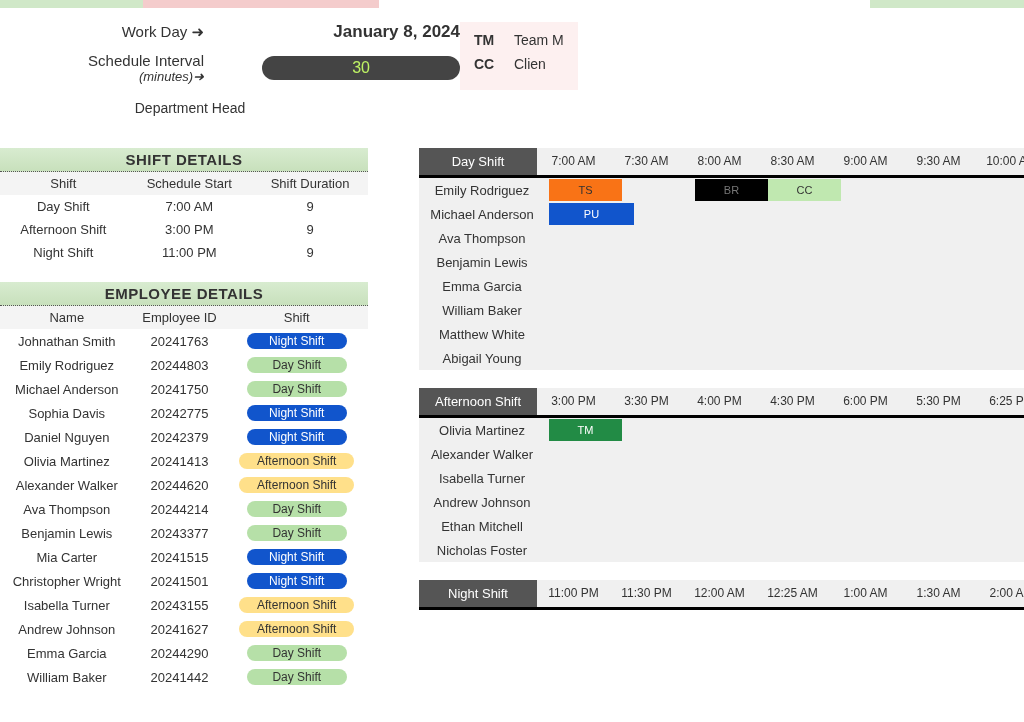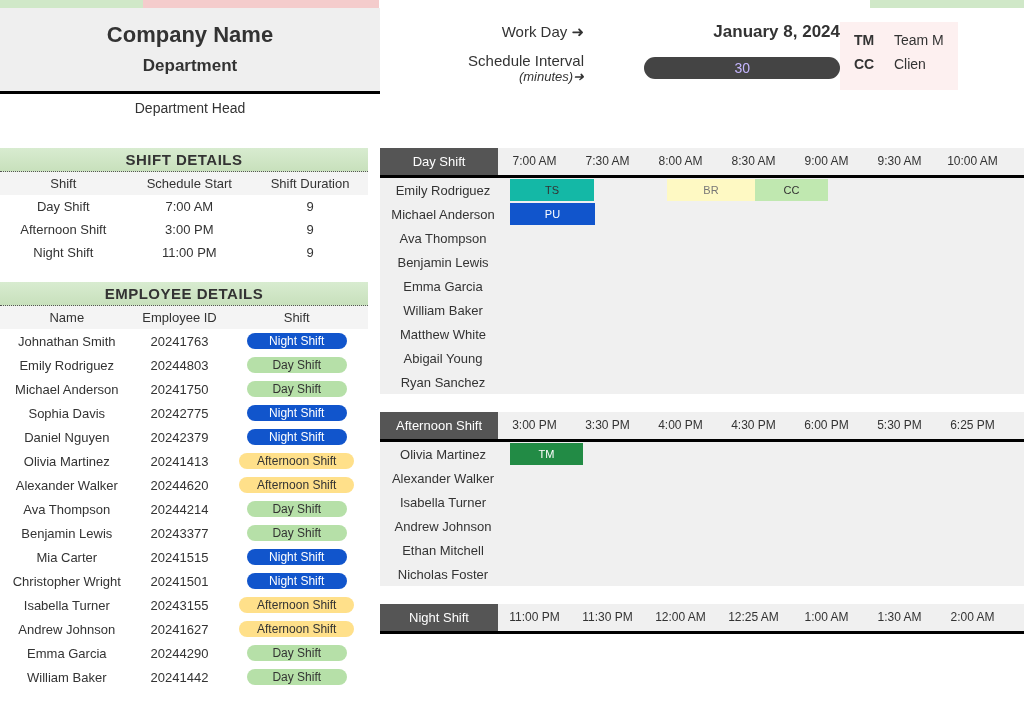--- a/index.html
+++ b/index.html
@@ -14,26 +14,26 @@
 .company-box { flex: 0 0 380px; background: #efefef; text-align: center; padding: 14px 0 8px; border-bottom: 3px solid #000; }
 .company-name { font-size: 22px; font-weight: bold; }
 .department { font-size: 17px; font-weight: bold; margin-top: 8px; }
 .dept-head-row { background: #fff; text-align: center; padding: 6px 6px; font-size: 14px; width: 380px; }
 .header-right { flex: 1; display: flex; align-items: flex-start; padding: 14px 0 0 0; }
 .header-mid { flex: 0 0 460px; }
 .hr-row { display: flex; align-items: center; margin-bottom: 10px; justify-content: space-between; }
 .hr-label { flex: 0 0 210px; text-align: right; font-size: 15px; padding-right: 6px; }
 .hr-label .subtext { font-style: italic; font-size: 13px; display: block; }
 .hr-value-date { font-size: 17px; font-weight: bold; margin-left: 40px; }
-.interval-pill { background: #444; color: #c4b5fd; border-radius: 12px; padding: 3px 90px; font-size: 14px; margin-left: 4px; }
+.interval-pill { background: #444; color: #bef264; border-radius: 12px; padding: 3px 90px; font-size: 16px; margin-left: 4px; }
 .legend-box { background: #fdf0f0; padding: 10px 14px; font-size: 14px; }
 .lg-row { display: flex; margin-bottom: 8px; }
 .lg-code { font-weight: bold; width: 40px; }
 
-.main-area { display: flex; margin-top: 26px; }
+.main-area { display: flex; margin-top: 26px; gap: 39px; }
 .left-col { flex: 0 0 380px; padding-right: 12px; }
 .right-col { flex: 1; overflow: hidden; }
 
 .section-title { background: linear-gradient(#d8ecd0, #c8e0bc); text-align: center; font-weight: bold; font-size: 15px; padding: 3px 0; border-bottom: 1px dotted #555; letter-spacing: 0.5px; }
 .tbl { width: 100%; border-collapse: collapse; }
 .tbl th { font-weight: normal; font-size: 13px; padding: 4px 0; background: #f4f4f4; }
 .tbl td { text-align: center; padding: 4px 0; font-size: 13px; }
 
 .emp-section { margin-top: 18px; }
 .pill { display: inline-block; border-radius: 12px; padding: 1px 18px; font-size: 12px; color: #333; min-width: 100px; }
@@ -43,42 +43,38 @@
 
 .schedule-block { margin-bottom: 18px; }
 .sched-head { display: flex; background: #f0f0f0; border-bottom: 3px solid #000; align-items: stretch; }
 .shift-tag { background: #555; color: #fff; padding: 6px 12px; font-size: 13px; flex: 0 0 118px; text-align: center; }
 .time-row { display: flex; flex: 1; }
 .time-cell { width: 73px; text-align: center; font-size: 12px; padding: 6px 0; flex-shrink: 0; }
 .sched-body-row { display: flex; align-items: center; height: 24px; }
 .emp-name-cell { flex: 0 0 130px; text-align: center; font-size: 13px; padding-right: 4px; }
 .slot-row { display: flex; flex: 1; }
 .slot { width: 36.5px; height: 22px; display: inline-flex; align-items: center; justify-content: center; font-size: 11px; flex-shrink: 0; }
-.slot-ts { background: #14b8a6; width: 84px; text-align: right; }
-.slot-br { background: #fef9c3; color: #777; width: 88px; }
+.slot-ts { background: #f97316; width: 73px; text-align: right; }
+.slot-br { background: #000000; color: #777; width: 73px; }
 .slot-cc { background: #c0e8b0; width: 73px; }
 .slot-pu { background: #1155cc; color: #fff; width: 85px; }
 .slot-tm { background: #228b45; color: #fff; width: 73px; }
 .schedule-bg { background: #f0f0f0; }
 </style>
 </head>
 <body>
 
 <div class="top-strip">
   <div class="strip-green-l"></div>
   <div class="strip-pink"></div>
   <div class="strip-white"></div>
   <div class="strip-green-r"></div>
 </div>
 
 <div class="header-area">
-  <div class="company-box">
-    <div class="company-name">Company Name</div>
-    <div class="department">Department</div>
-  </div>
   <div class="header-right">
     <div class="header-mid">
       <div class="hr-row">
         <div class="hr-label">Work Day ➜</div>
         <div class="hr-value-date">January 8, 2024</div>
       </div>
       <div class="hr-row">
         <div class="hr-label">
           <span>Schedule Interval</span>
           <span class="subtext">(minutes)➜</span>
@@ -268,24 +264,20 @@
             <div class="slot-row"></div>
           </div>
           <div class="sched-body-row">
             <div class="emp-name-cell">Matthew White</div>
             <div class="slot-row"></div>
           </div>
           <div class="sched-body-row">
             <div class="emp-name-cell">Abigail Young</div>
             <div class="slot-row"></div>
           </div>
-          <div class="sched-body-row">
-            <div class="emp-name-cell">Ryan Sanchez</div>
-            <div class="slot-row"></div>
-          </div>
         </div>
       </div>
       <div class="schedule-block">
         <div class="sched-head">
           <div class="shift-tag">Afternoon Shift</div>
           <div class="time-row">
             <div class="time-cell">3:00 PM</div>
             <div class="time-cell">3:30 PM</div>
             <div class="time-cell">4:00 PM</div>
             <div class="time-cell">4:30 PM</div>

